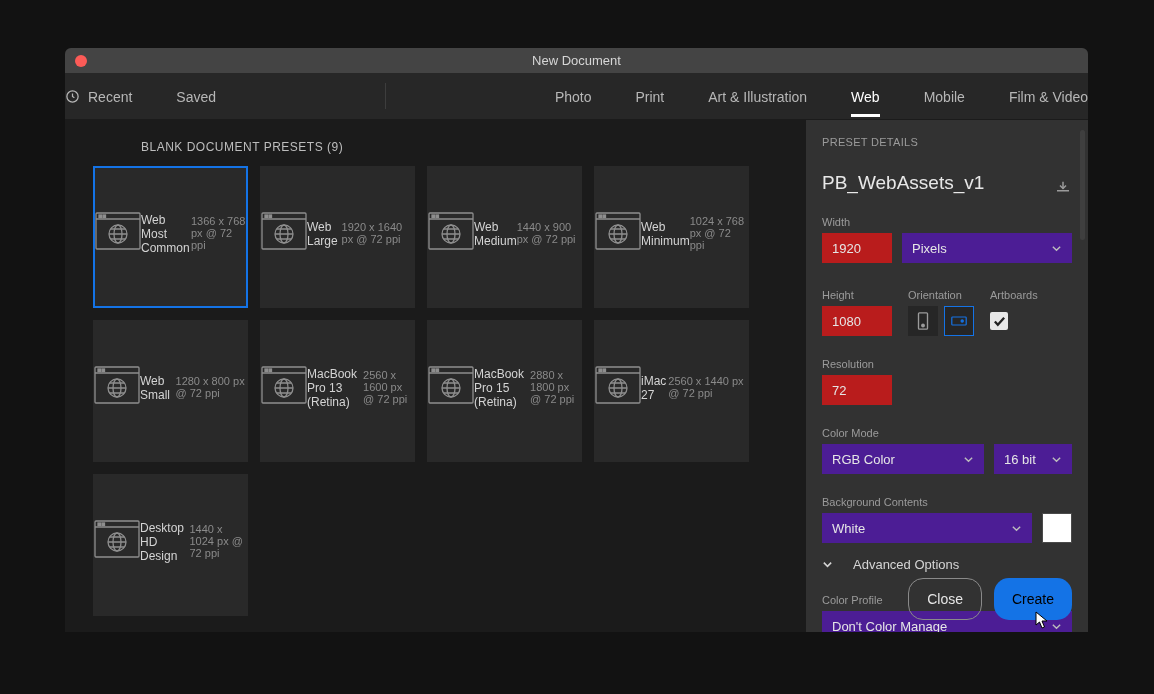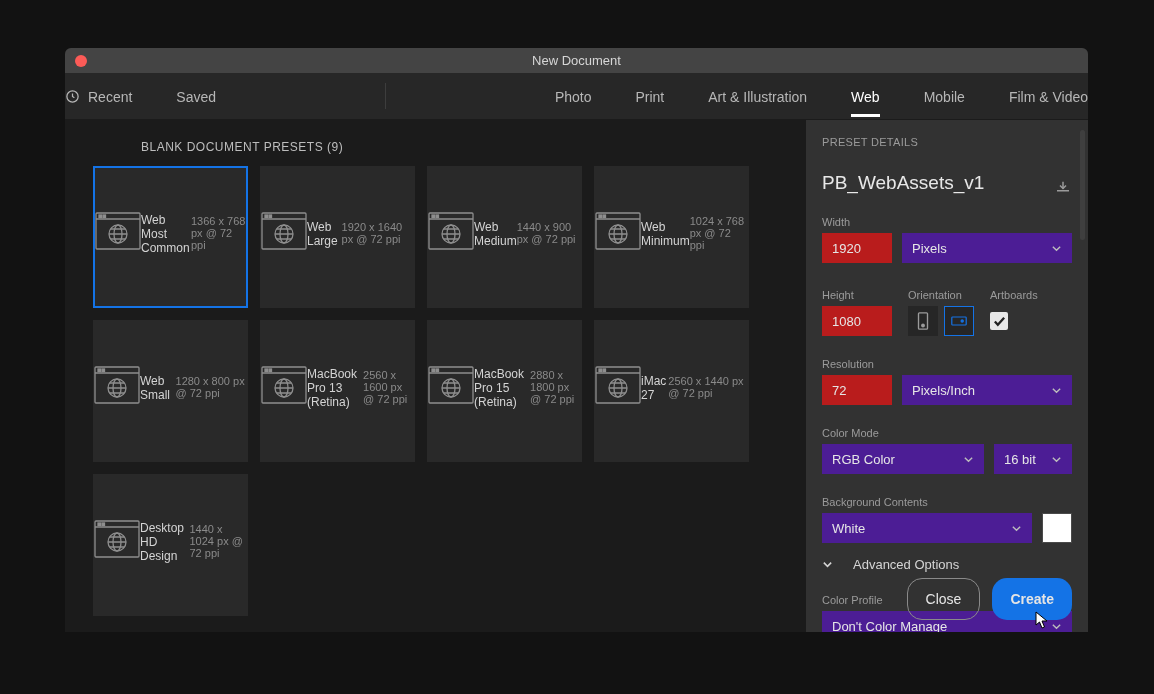--- a/index.html
+++ b/index.html
@@ -45,21 +45,21 @@
   .orient-btn.active { border:1px solid #1473e6; }
   .orient-btn svg { width:16px; height:18px; }
   .checkbox { width:18px; height:18px; background:#e8e8e8; border-radius:2px; display:flex; align-items:center; justify-content:center; margin-top:6px; }
   .checkbox svg { width:13px; height:13px; }
   .color-swatch { width:30px; height:30px; background:#ffffff; border:1px solid #4a4a4a; }
   .adv-row { display:flex; align-items:center; gap:20px; margin-top:14px; margin-bottom:4px; cursor:pointer; color:#d5d5d5; font-size:13px;}
   .adv-chev { transform: rotate(0deg);} 
   .footer { position:absolute; bottom:12px; right:16px; left:16px; display:flex; justify-content:flex-end; gap:12px; }
   .btn { height:42px; border-radius:15px; display:flex; align-items:center; padding:0 18px; font-size:14px; cursor:pointer; }
   .btn-secondary { background:transparent; border:1px solid #8a8a8a; color:#e6e6e6; }
-  .btn-primary { background:#1473e6; color:#e5e5e5; border:none; font-weight:700; }
+  .btn-primary { background:#1473e6; color:#000000; border:none; font-weight:400; }
   .scrollbar { position:absolute; right:3px; top:10px; width:5px; height:110px; background:#5a5a5a; border-radius:3px; opacity:0.35; }
   .cursor { position:absolute; width:14px; height:18px; pointer-events:none; }
   .cursor svg { width:14px; height:18px; display:block; }
 </style>
 </head>
 <body>
 
 <div class="window">
   <div class="titlebar">
     <div class="close-dot"></div>
@@ -287,28 +287,20 @@
             <svg viewBox="0 0 14 14" fill="none" stroke="#222" stroke-width="2.5">
                 <path d="M2 7l3.2 3.5L12 3"></path>
               </svg>
           </div>
         </div>
       </div>
 
       <div class="field-label">Resolution</div>
       <div class="row">
         <input class="input-numeric" value="72" style="">
-        <div class="select">
-          <span>Pixels/Inch</span>
-          <span class="chev">
-              <svg viewBox="0 0 12 12" fill="none" stroke="#bdbdbd" stroke-width="1.5">
-                <path d="M2 4l4 4 4-4"></path>
-              </svg>
-            </span>
-        </div>
       </div>
 
       <div class="field-label">Color Mode</div>
       <div class="row">
         <div class="select" style="flex:1">
           <span>RGB Color</span>
           <span class="chev">
               <svg viewBox="0 0 12 12" fill="none" stroke="#bdbdbd" stroke-width="1.5">
                 <path d="M2 4l4 4 4-4"></path>
               </svg>

